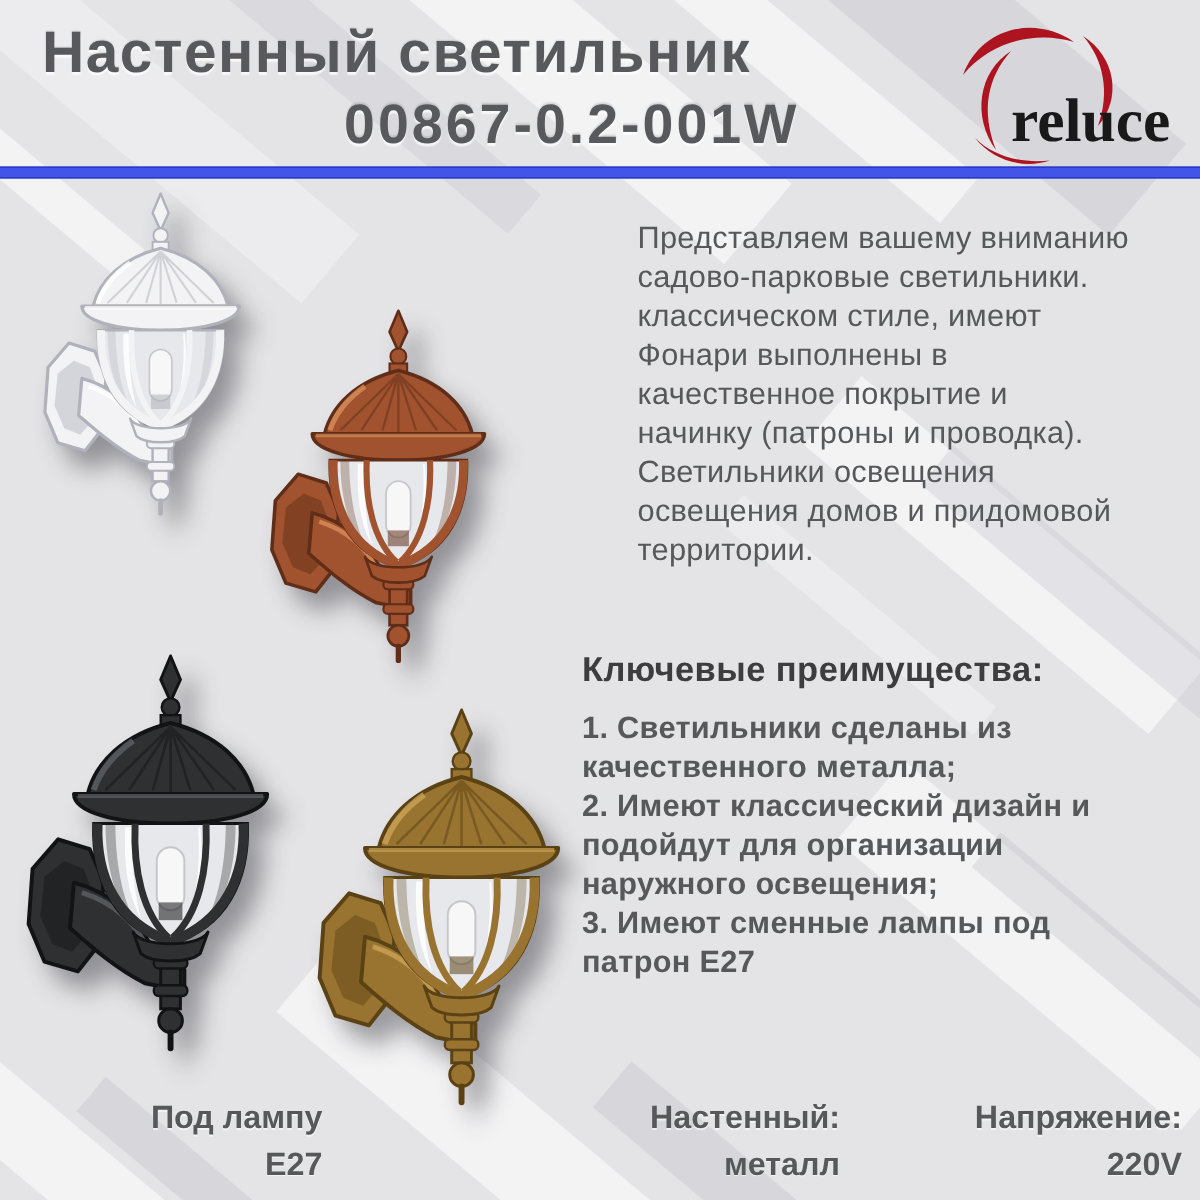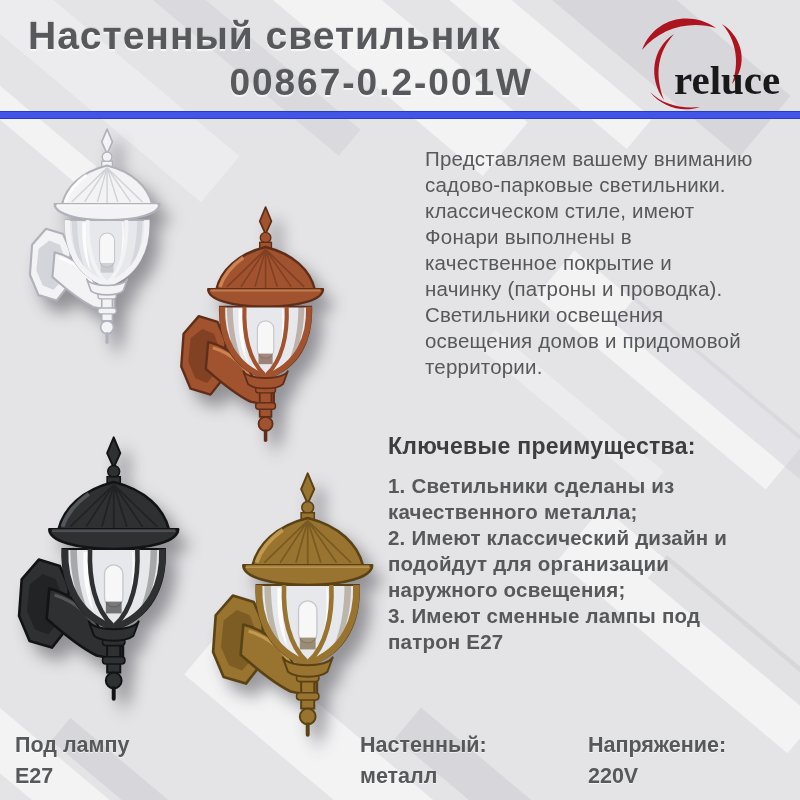--- a/index.html
+++ b/index.html
@@ -60,21 +60,21 @@
     color:var(--heading-color,#3d3d40);
   }
   .adv-list {
     position:absolute; left:388px; top:473px; width:372px;
     font-size:20.5px; line-height:26px; font-weight:700;
     color:var(--text-color,#57585a); letter-spacing:.2px;
   }
   
   .specs { position:absolute; left:0; top:730px; width:800px; height:66px; }
   .spec {
-    position:absolute; top:0; width:200px; text-align:left;
+    position:absolute; top:0; width:200px; text-align:right;
     font-size:21.5px; line-height:31px; font-weight:700;
     color:var(--text-color,#57585a);
     text-shadow:0 1px 0 rgba(255,255,255,.6);
   }
   .spec-1 { left:15px; }
   .spec-2 { left:360px; }
   .spec-3 { left:588px; }
 </style>
 </head>
 <body>

